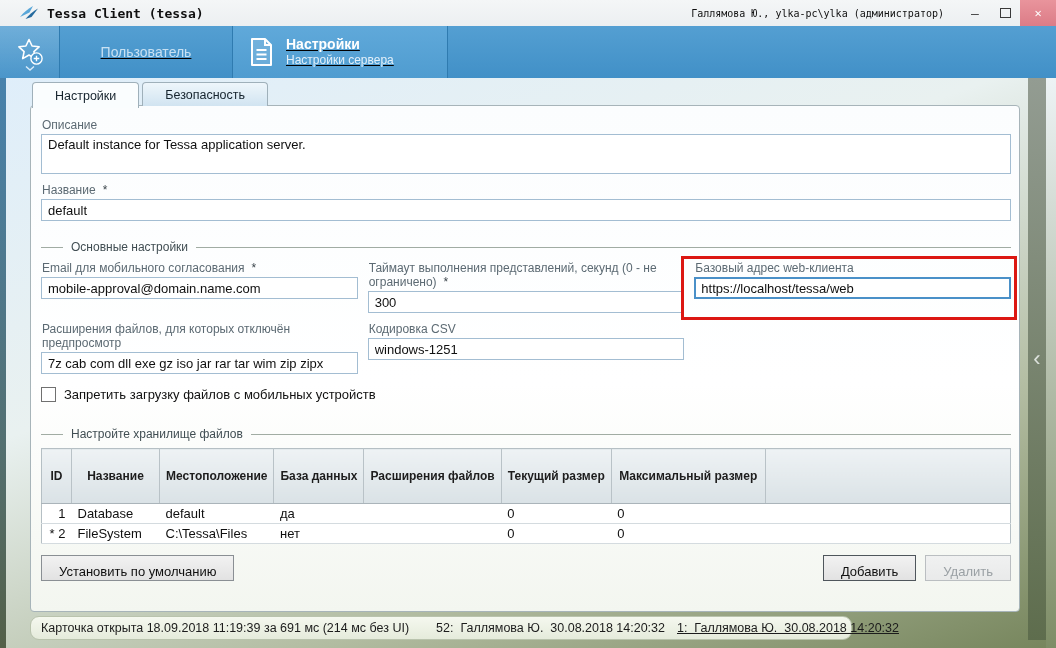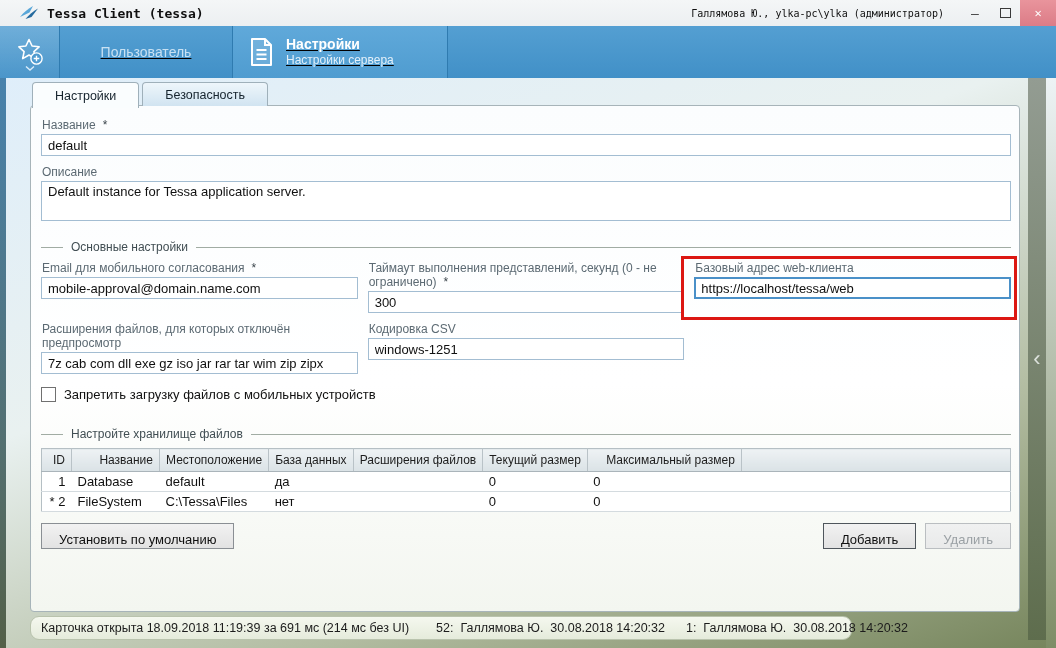--- a/index.html
+++ b/index.html
@@ -72,39 +72,39 @@
   .field { position:relative; }
   .red-annotation { position:absolute; left:-13px; right:-6px; top:-5px; bottom:-7px;
                     border:3px solid #dc1712; pointer-events:none; z-index:5; }
 
   .checkbox-row { display:flex; align-items:center; gap:8px; margin-top:13px; font-size:13px; color:#101010; }
   .checkbox { width:13px; height:13px; border:1px solid #707070; background:#fff; }
 
   table.storage { border-collapse:collapse; width:100%; background:#fff; font-size:13px;
                   border:1px solid #b5bfc4; margin-top:2px; }
   table.storage th { background:linear-gradient(#eef2f4,#dae2e6); border-right:1px solid #b9c2c7;
-                     border-bottom:1px solid #aab4ba; font-weight:normal; font-size:12px;
-                     padding:4px 6px; text-align:right; color:#1d1d1d; white-space:nowrap; }
+                     border-bottom:1px solid #aab4ba; font-weight:bold; font-size:12px;
+                     padding:20px 6px; text-align:center; color:#1d1d1d; white-space:nowrap; }
   table.storage td { padding:2px 6px; border-bottom:1px solid #d4dbdf; color:#101010; white-space:nowrap; }
   table.storage td.idcell { text-align:right; }
 
   .buttons-row { display:flex; margin-top:11px; align-items:center; }
   .btn { height:26px; padding:8px 17px; font-size:13px; font-family:"Liberation Sans",sans-serif;
          background:linear-gradient(#f2f2f2,#e2e2e2); border:1px solid #8a8f94; color:#101010; cursor:pointer; }
   .btn.primary { border-color:#4f565c; }
   .btn.disabled { color:#9aa0a4; border-color:#babec1; background:linear-gradient(#f0f1f1,#e9eaea); cursor:default; }
   .right-btns { margin-left:auto; display:flex; gap:9px; }
 
   
   .statusbar { position:absolute; left:30px; top:538px; width:822px; height:24px; box-sizing:border-box;
                border:1px solid #b9c3ad; border-radius:9px;
                background:linear-gradient(#f5f8ef,#e5ebdb); display:flex; align-items:center;
                padding:0 10px; font-size:12.5px; color:#1c1c1c; }
   .statusbar span { white-space:pre; }
-  .st-gap1 { margin-left:27px; } .st-gap2 { margin-left:21px; }
+  .st-gap1 { margin-left:27px; } .st-gap2 { margin-left:12px;text-decoration:underline; }
 </style>
 </head>
 <body>
 
 <div class="window">
 
   <div class="titlebar">
     <span style="display:flex;">
       <svg width="18" height="14" viewBox="0 0 18 14">
         <path d="M0 11 C4 6 8 3 13 0 L9.5 6.5 Z" fill="#58a6d8"></path>
@@ -164,29 +164,29 @@
     </div>
 
     <div class="tabs">
       <div class="tab active">Настройки</div>
       <div class="tab inactive">Безопасность</div>
     </div>
 
     <div class="card">
 
       <div class="frow">
+        <div class="lbl">Описание</div>
+        <div class="memo">Default instance for Tessa application server.</div>
+      </div>
+
+      <div class="frow">
         <div class="lbl">
           <span>Название</span><span class="req">*</span>
         </div>
         <input class="tbox" value="default" style="">
-      </div>
-
-      <div class="frow">
-        <div class="lbl">Описание</div>
-        <div class="memo">Default instance for Tessa application server.</div>
       </div>
 
       <div class="group">
         <span class="gline short"></span>
         <span class="gtext">Основные настройки</span>
         <span class="gline grow"></span>
       </div>
 
       <div class="grid2">
         <div class="field">

